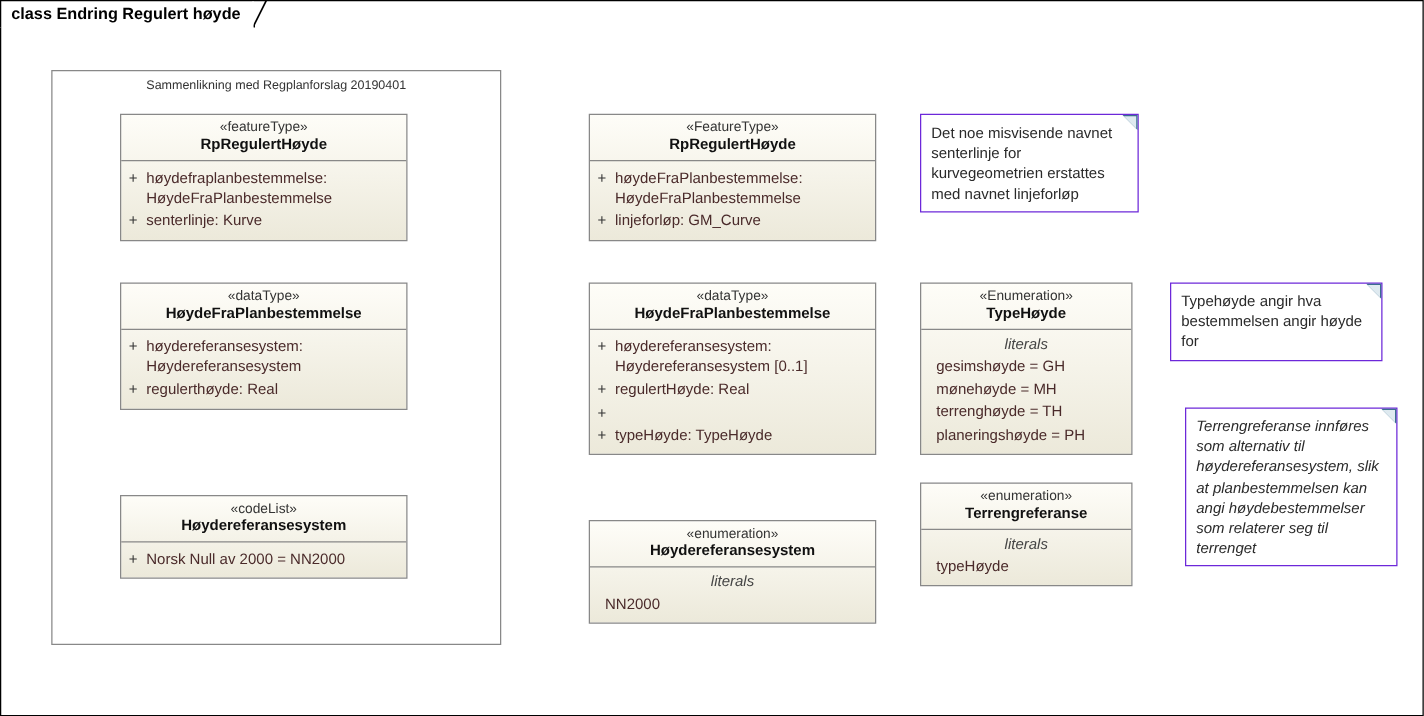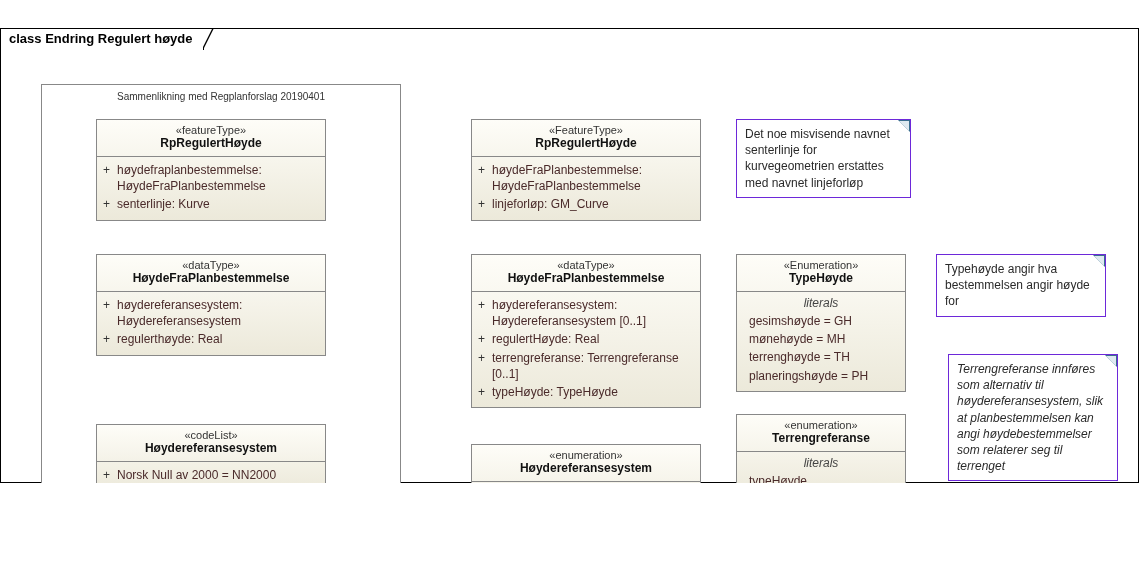--- a/index.html
+++ b/index.html
@@ -6,23 +6,22 @@
   body {
     margin: 0;
     font-family: "Segoe UI", Tahoma, sans-serif;
     font-size: 12px;
     background: #fff;
     color: #000;
   }
   .canvas {
     position: relative;
     width: 1139px;
-    height: 455px;
+    height: 573px;
     border: 1px solid #000;
-    margin-top: 28px;
   }
   .tab {
     position: absolute;
     left: -1px;
     top: -1px;
     border: 1px solid #000;
     border-bottom: none;
     background: #fff;
     padding: 2px 10px 4px 8px;
     font-weight: bold;
@@ -211,21 +210,20 @@
       <div class="attr">
           <span class="vis">+</span>
           <span class="txt">høydereferansesystem: Høydereferansesystem [0..1]</span>
         </div>
       <div class="attr">
           <span class="vis">+</span>
           <span class="txt">regulertHøyde: Real</span>
         </div>
       <div class="attr">
           <span class="vis">+</span>
-          <span class="txt">terrengreferanse: Terrengreferanse [0..1]</span>
         </div>
       <div class="attr">
           <span class="vis">+</span>
           <span class="txt">typeHøyde: TypeHøyde</span>
         </div>
     </div>
   </div>
 
   <div class="uml" style="left:470px; top:415px; width:230px;">
     <div class="uml-head">

